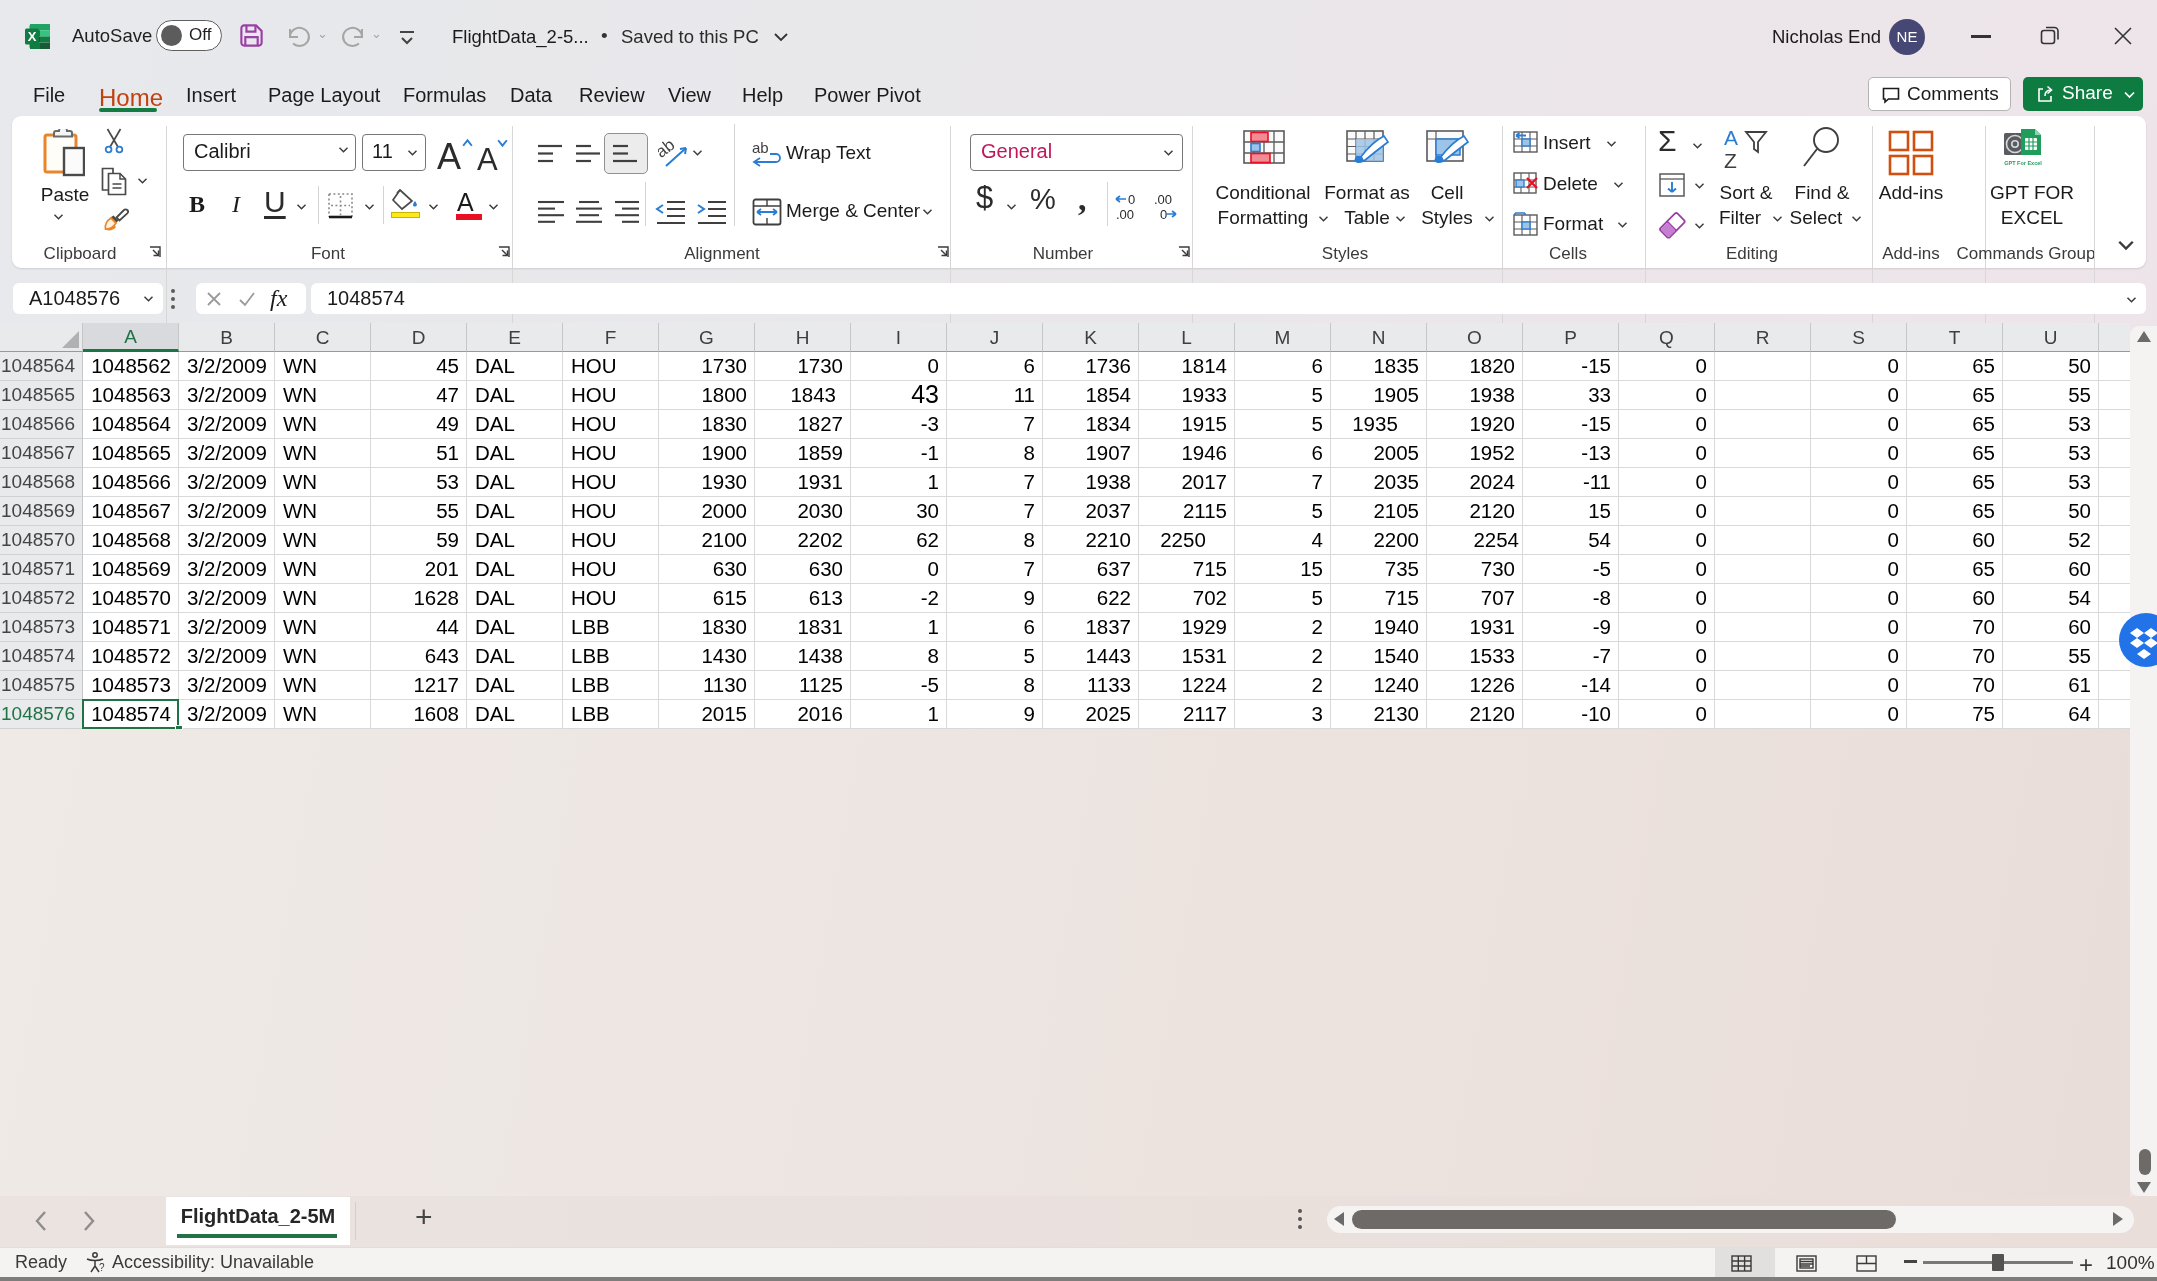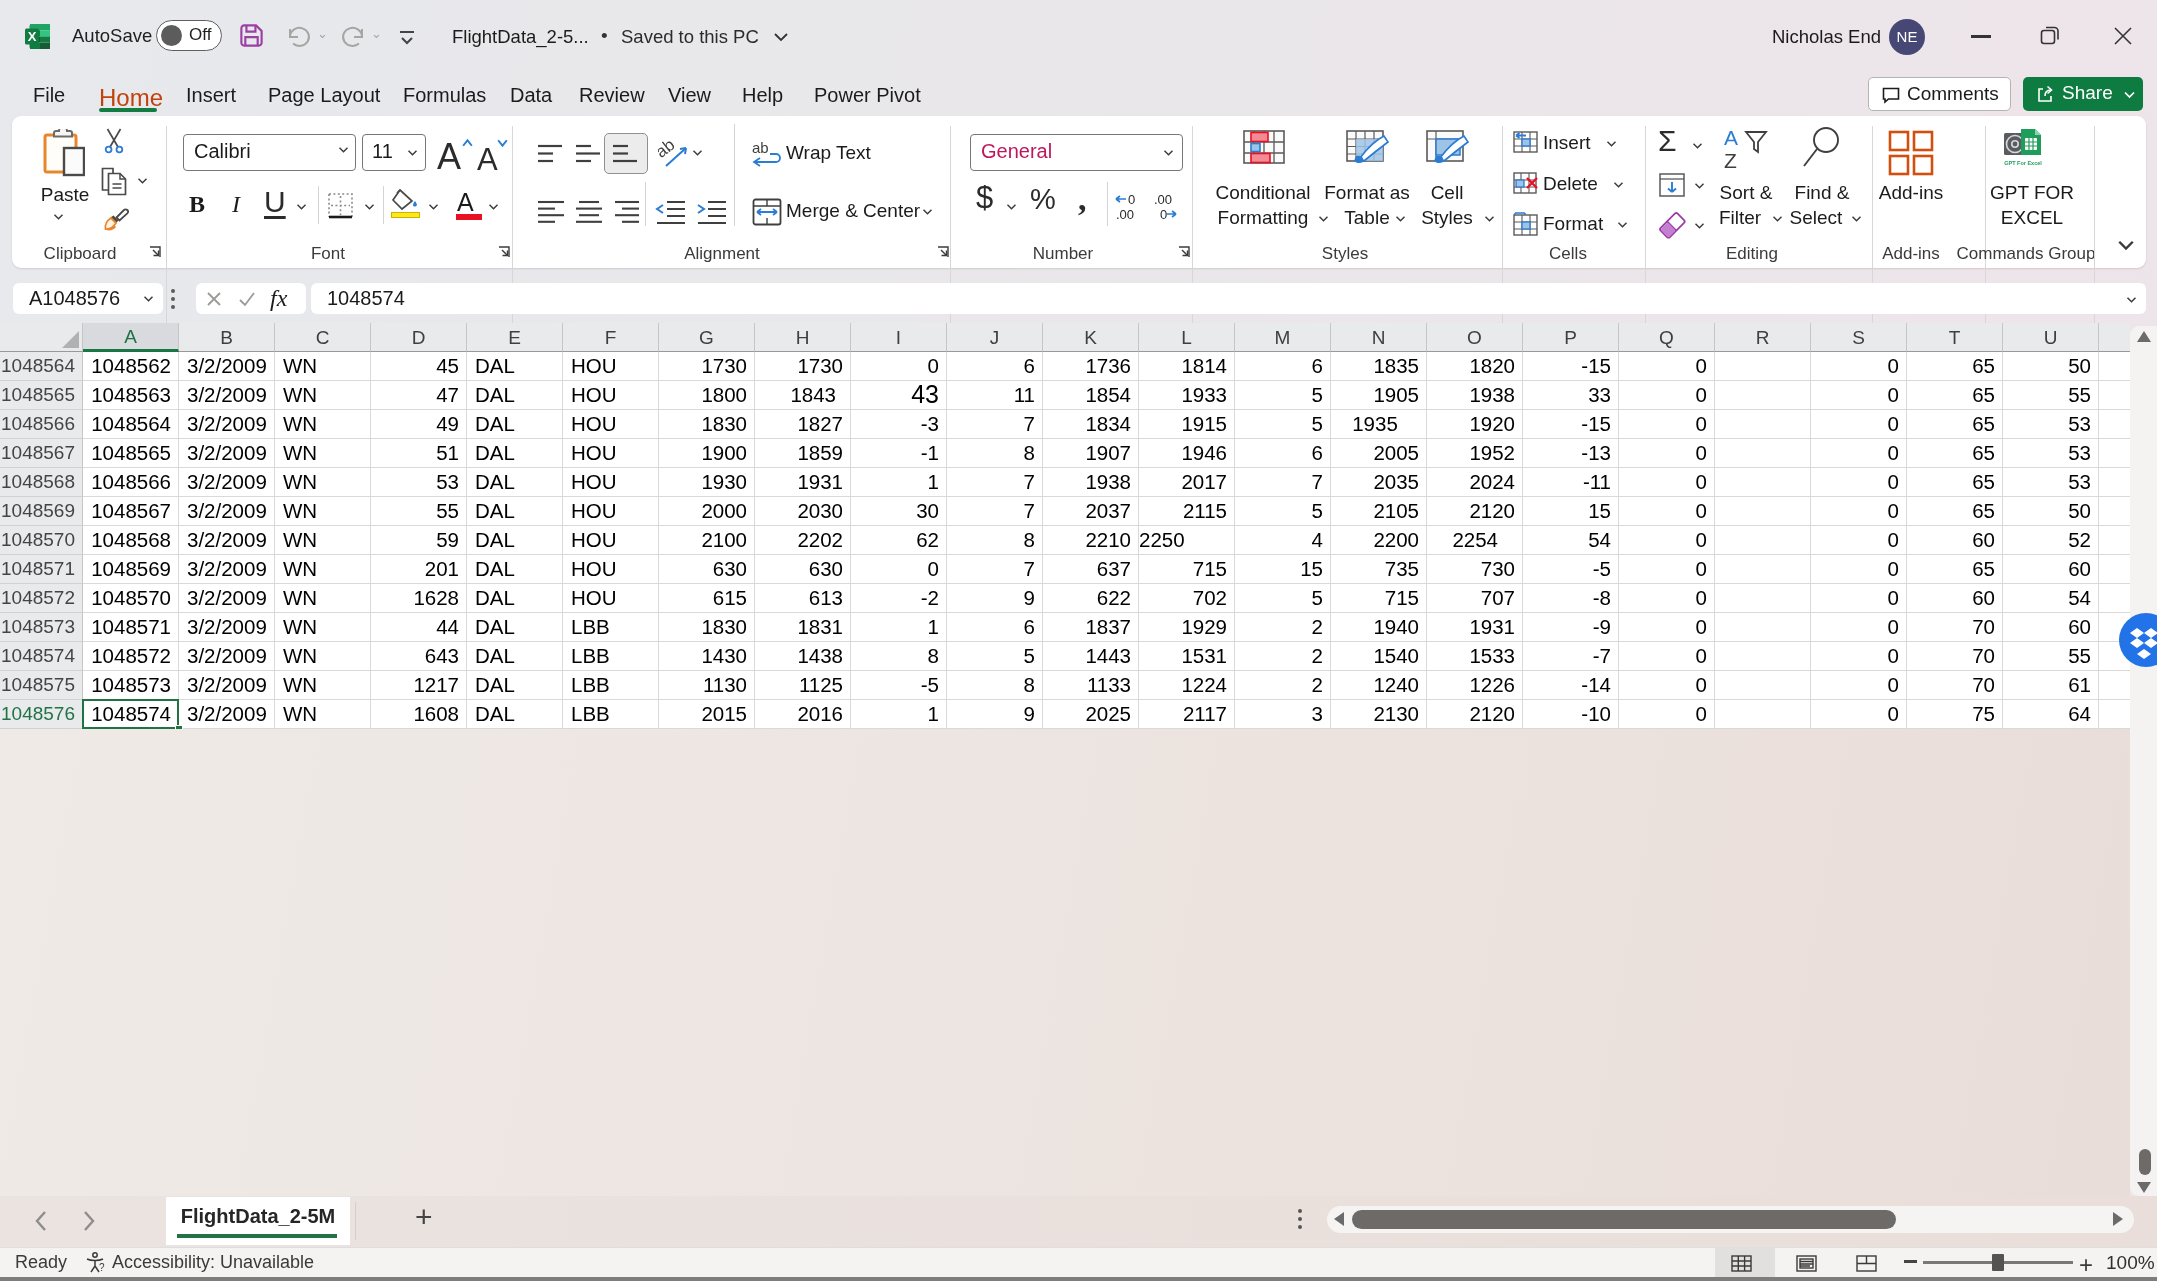--- a/index.html
+++ b/index.html
@@ -642,24 +642,24 @@
 <div class="abs" style="left:179px;top:203px;width:96px;height:29px;border-right:1px solid #d8d9db;border-bottom:1px solid #d8d9db;text-align:left;padding-left:8px;font-size:20.5px;line-height:27px;color:#000;">3/2/2009</div>
 <div class="abs" style="left:275px;top:203px;width:96px;height:29px;border-right:1px solid #d8d9db;border-bottom:1px solid #d8d9db;text-align:left;padding-left:8px;font-size:20.5px;line-height:27px;color:#000;">WN</div>
 <div class="abs" style="left:371px;top:203px;width:96px;height:29px;border-right:1px solid #d8d9db;border-bottom:1px solid #d8d9db;text-align:right;padding-right:7px;font-size:20.5px;line-height:27px;color:#000;">59</div>
 <div class="abs" style="left:467px;top:203px;width:96px;height:29px;border-right:1px solid #d8d9db;border-bottom:1px solid #d8d9db;text-align:left;padding-left:8px;font-size:20.5px;line-height:27px;color:#000;">DAL</div>
 <div class="abs" style="left:563px;top:203px;width:96px;height:29px;border-right:1px solid #d8d9db;border-bottom:1px solid #d8d9db;text-align:left;padding-left:8px;font-size:20.5px;line-height:27px;color:#000;">HOU</div>
 <div class="abs" style="left:659px;top:203px;width:96px;height:29px;border-right:1px solid #d8d9db;border-bottom:1px solid #d8d9db;text-align:right;padding-right:7px;font-size:20.5px;line-height:27px;color:#000;">2100</div>
 <div class="abs" style="left:755px;top:203px;width:96px;height:29px;border-right:1px solid #d8d9db;border-bottom:1px solid #d8d9db;text-align:right;padding-right:7px;font-size:20.5px;line-height:27px;color:#000;">2202</div>
 <div class="abs" style="left:851px;top:203px;width:96px;height:29px;border-right:1px solid #d8d9db;border-bottom:1px solid #d8d9db;text-align:right;padding-right:7px;font-size:20.5px;line-height:27px;color:#000;">62</div>
 <div class="abs" style="left:947px;top:203px;width:96px;height:29px;border-right:1px solid #d8d9db;border-bottom:1px solid #d8d9db;text-align:right;padding-right:7px;font-size:20.5px;line-height:27px;color:#000;">8</div>
 <div class="abs" style="left:1043px;top:203px;width:96px;height:29px;border-right:1px solid #d8d9db;border-bottom:1px solid #d8d9db;text-align:right;padding-right:7px;font-size:20.5px;line-height:27px;color:#000;">2210</div>
-<div class="abs" style="left:1139px;top:203px;width:96px;height:29px;border-right:1px solid #d8d9db;border-bottom:1px solid #d8d9db;text-align:left;padding-right:7px;font-size:20.5px;line-height:27px;color:#000;">2250</div>
+<div class="abs" style="left:1139px;top:203px;width:96px;height:29px;border-right:1px solid #d8d9db;border-bottom:1px solid #d8d9db;text-align:center;padding-right:7px;font-size:20.5px;line-height:27px;color:#000;">2250</div>
 <div class="abs" style="left:1235px;top:203px;width:96px;height:29px;border-right:1px solid #d8d9db;border-bottom:1px solid #d8d9db;text-align:right;padding-right:7px;font-size:20.5px;line-height:27px;color:#000;">4</div>
 <div class="abs" style="left:1331px;top:203px;width:96px;height:29px;border-right:1px solid #d8d9db;border-bottom:1px solid #d8d9db;text-align:right;padding-right:7px;font-size:20.5px;line-height:27px;color:#000;">2200</div>
-<div class="abs" style="left:1427px;top:203px;width:96px;height:29px;border-right:1px solid #d8d9db;border-bottom:1px solid #d8d9db;text-align:right;padding-right:24px;font-size:20.5px;line-height:27px;color:#000;">2254</div>
+<div class="abs" style="left:1427px;top:203px;width:96px;height:29px;border-right:1px solid #d8d9db;border-bottom:1px solid #d8d9db;text-align:right;padding-right:3px;font-size:20.5px;line-height:27px;color:#000;">2254</div>
 <div class="abs" style="left:1523px;top:203px;width:96px;height:29px;border-right:1px solid #d8d9db;border-bottom:1px solid #d8d9db;text-align:right;padding-right:7px;font-size:20.5px;line-height:27px;color:#000;">54</div>
 <div class="abs" style="left:1619px;top:203px;width:96px;height:29px;border-right:1px solid #d8d9db;border-bottom:1px solid #d8d9db;text-align:right;padding-right:7px;font-size:20.5px;line-height:27px;color:#000;">0</div>
 <div class="abs" style="left:1715px;top:203px;width:96px;height:29px;border-right:1px solid #d8d9db;border-bottom:1px solid #d8d9db;text-align:right;padding-right:7px;font-size:20.5px;line-height:27px;color:#000;"></div>
 <div class="abs" style="left:1811px;top:203px;width:96px;height:29px;border-right:1px solid #d8d9db;border-bottom:1px solid #d8d9db;text-align:right;padding-right:7px;font-size:20.5px;line-height:27px;color:#000;">0</div>
 <div class="abs" style="left:1907px;top:203px;width:96px;height:29px;border-right:1px solid #d8d9db;border-bottom:1px solid #d8d9db;text-align:right;padding-right:7px;font-size:20.5px;line-height:27px;color:#000;">60</div>
 <div class="abs" style="left:2003px;top:203px;width:96px;height:29px;border-right:1px solid #d8d9db;border-bottom:1px solid #d8d9db;text-align:right;padding-right:7px;font-size:20.5px;line-height:27px;color:#000;">52</div>
 <div class="abs" style="left:2099px;top:203px;width:31px;height:29px;border-bottom:1px solid #d8d9db;"></div>
 <div class="abs" style="left:0;top:232px;width:83px;height:29px;background:#e9eaec;border-right:1px solid #c5c6c8;border-bottom:1px solid #d0d1d3;text-align:right;padding-right:7px;font-size:19px;line-height:28px;color:#444;">1048571</div>
 <div class="abs" style="left:83px;top:232px;width:96px;height:29px;border-right:1px solid #d8d9db;border-bottom:1px solid #d8d9db;text-align:right;padding-right:7px;font-size:20.5px;line-height:27px;color:#000;">1048569</div>
 <div class="abs" style="left:179px;top:232px;width:96px;height:29px;border-right:1px solid #d8d9db;border-bottom:1px solid #d8d9db;text-align:left;padding-left:8px;font-size:20.5px;line-height:27px;color:#000;">3/2/2009</div>

